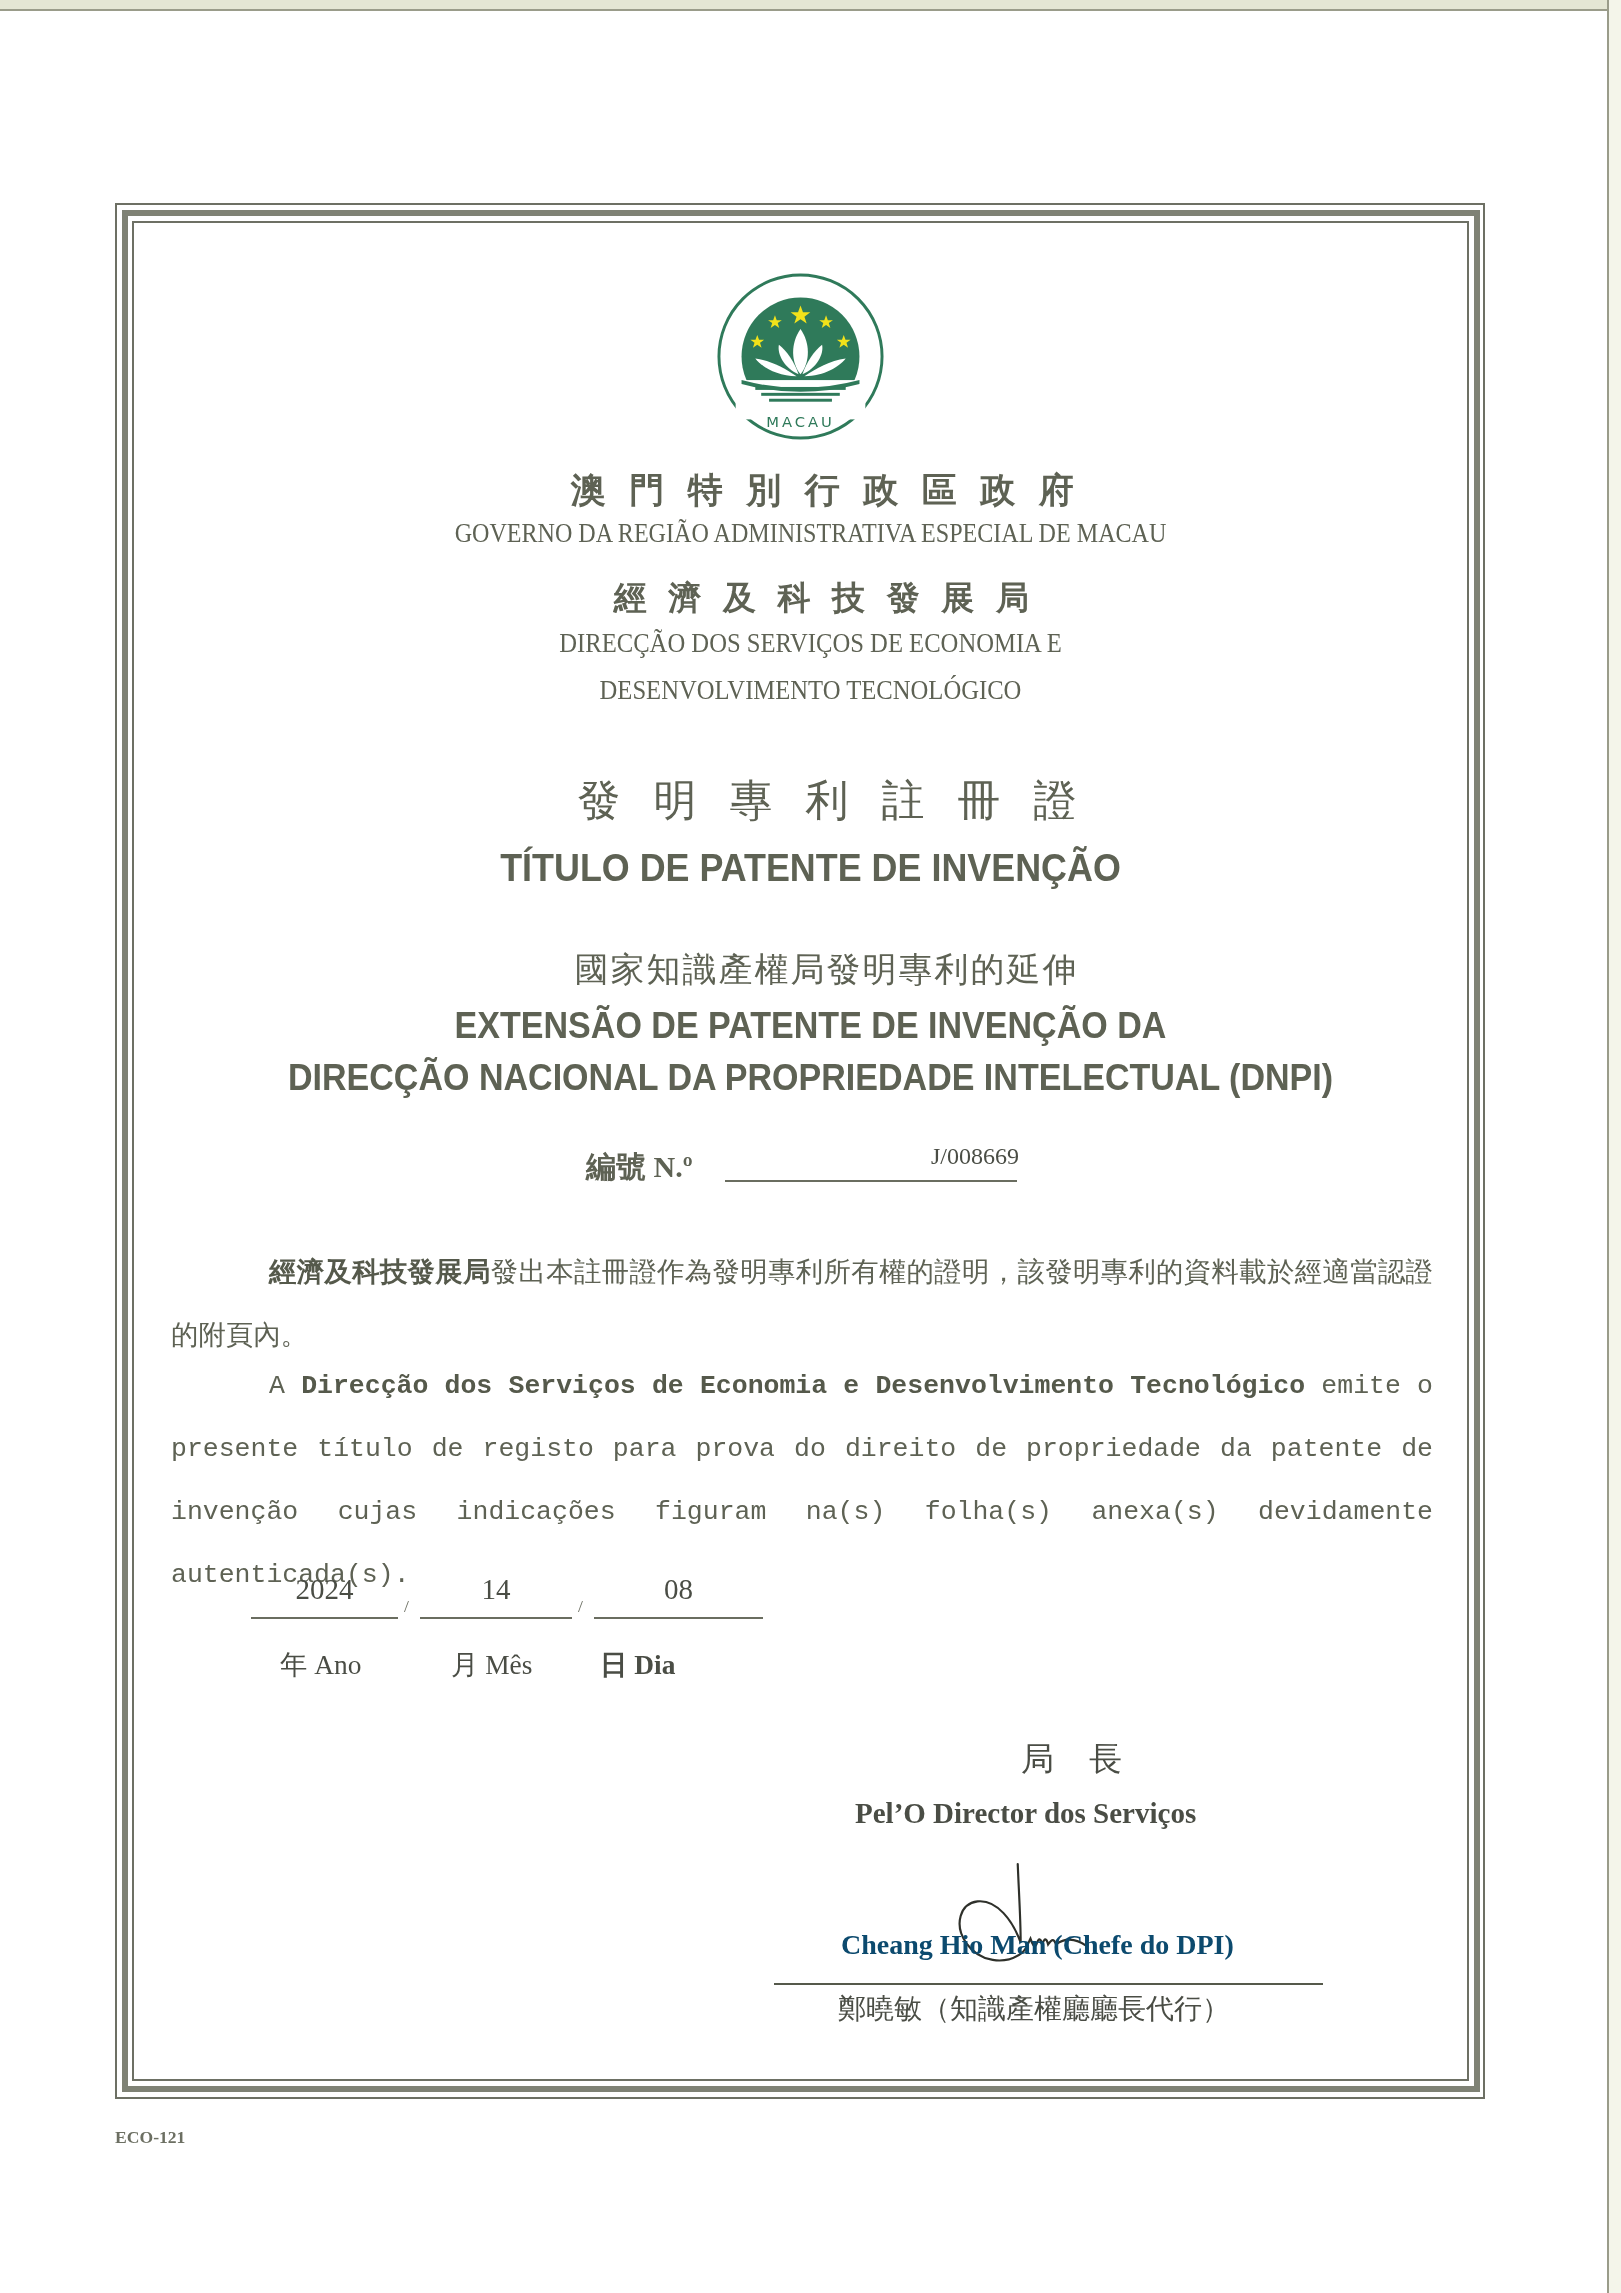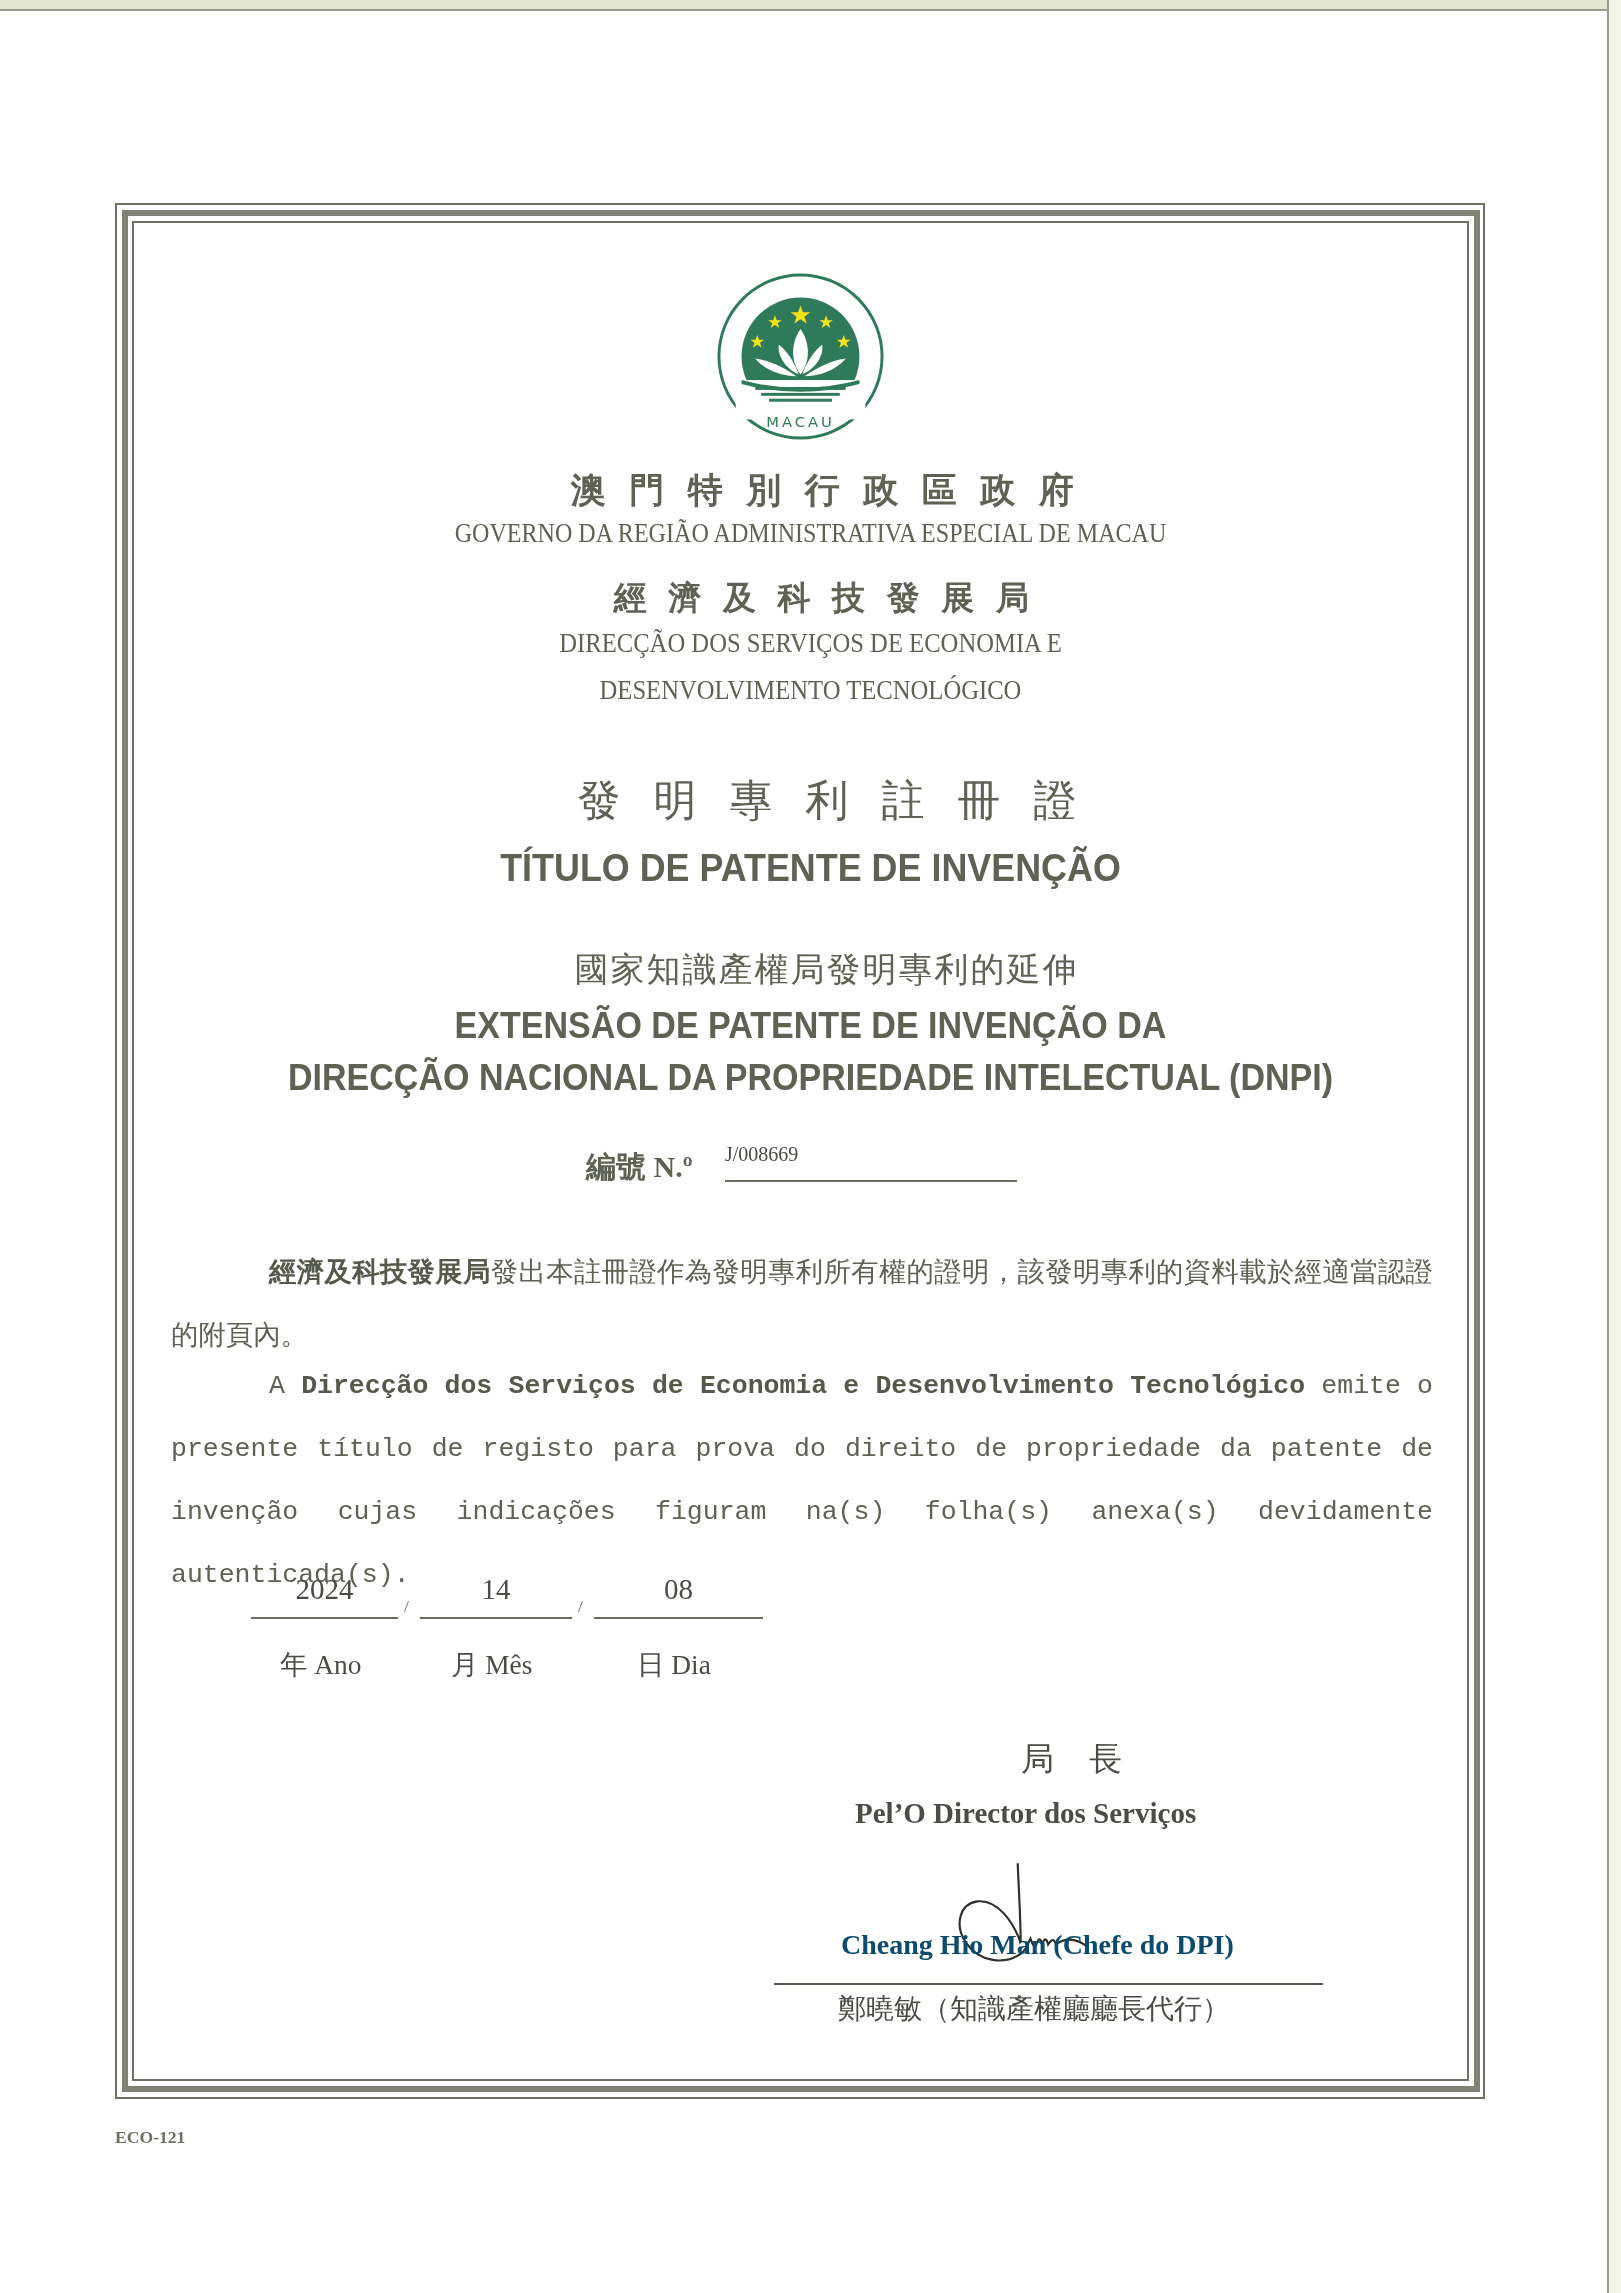--- a/index.html
+++ b/index.html
@@ -20,21 +20,21 @@
   .dsedt-pt1 { top:627px; font-size:28px; color:#5e6254; transform:scaleX(0.88); }
   .dsedt-pt2 { top:674px; font-size:28px; color:#5e6254; transform:scaleX(0.88); }
 
   .title-zh { top:772px; font-family:"DejaVu Sans", sans-serif; font-size:43px; letter-spacing:33px; padding-left:33px; color:#5e6254; }
   .title-pt { top:846px; font-family:"Liberation Sans", sans-serif; font-weight:bold; font-size:39px; color:#5e6254; transform:scaleX(0.92); }
   .ext-zh { top:947px; font-family:"DejaVu Sans", sans-serif; font-size:34px; color:#5e6254; letter-spacing:2px;margin-left:16px; }
   .ext-pt1 { top:1005px; font-family:"Liberation Sans", sans-serif; font-weight:bold; font-size:37px; color:#5e6254; transform:scaleX(0.92); }
   .ext-pt2 { top:1057px; font-family:"Liberation Sans", sans-serif; font-weight:bold; font-size:37px; color:#5e6254; transform:scaleX(0.92); }
 
   .num-label { position:absolute; left:586px; top:1147px; font-size:30px; font-weight:bold; color:#5e6254; }
-  .num-value { position:absolute; left:725px; top:1143px; width:294px; text-align:left; font-size:20px; color:#4a4d45; }
+  .num-value { position:absolute; left:725px; top:1143px; width:294px; text-align:right; font-size:24px; color:#4a4d45; }
   .num-line { position:absolute; left:725px; top:1180px; width:292px; height:2px; background:#6a6d60; }
 
   .para { position:absolute; left:171px; width:1262px; font-size:27.4px; line-height:63px; color:#5e6254; text-align:justify; }
   .para-zh { top:1241px; text-indent:98px; }
   .para-pt { top:1355px; font-size:26.5px; text-indent:98px;font-family:Liberation Mono, monospace; }
   .para b { color:#55594b; }
 
   .date-val { position:absolute; top:1573px; font-size:29px; color:#4a4d45; text-align:center; }
   .date-line { position:absolute; top:1617px; height:2px; background:#6a6d60; }
   .date-sep { position:absolute; top:1596px; font-size:17.6px; color:#6a6d60; }
@@ -105,21 +105,21 @@
 <div class="date-line" style="left:251px;width:147px;"></div>
 <div class="date-sep" style="left:404px;">/</div>
 <div class="date-val" style="left:420px;width:152px;">14</div>
 <div class="date-line" style="left:420px;width:152px;"></div>
 <div class="date-sep" style="left:578px;">/</div>
 <div class="date-val" style="left:594px;width:169px;">08</div>
 <div class="date-line" style="left:594px;width:169px;"></div>
 
 <div class="date-label" style="left:280px;">年 Ano</div>
 <div class="date-label" style="left:451px;">月 Mês</div>
-<div class="date-label" style="left:637px;">日 Dia</div>
+<div class="date-label" style="left:600px;font-weight:bold;">日 Dia</div>
 
 <div class="director-zh">局長</div>
 <div class="director-pt">Pel’O Director dos Serviços</div>
 
 <svg class="signature" viewBox="0 0 200 120">
   <path d="M63 4 C64 30 66 60 66 84 C58 62 42 40 22 42 C4 44 -2 66 10 84 C24 104 50 108 68 94 C72 90 74 84 76 80 C78 86 80 90 82 86 C84 80 86 78 88 86 C90 80 92 78 94 86 C98 80 100 80 102 86 C110 80 120 78 134 88" fill="none" stroke="#2e302a" stroke-width="2.2" stroke-linecap="round"></path>
 </svg>
 <div class="sig-line"></div>
 <div class="signer-zh">鄭曉敏（知識產權廳廳長代行）</div>
 <div class="signer-pt">Cheang Hio Man (Chefe do DPI)</div>

